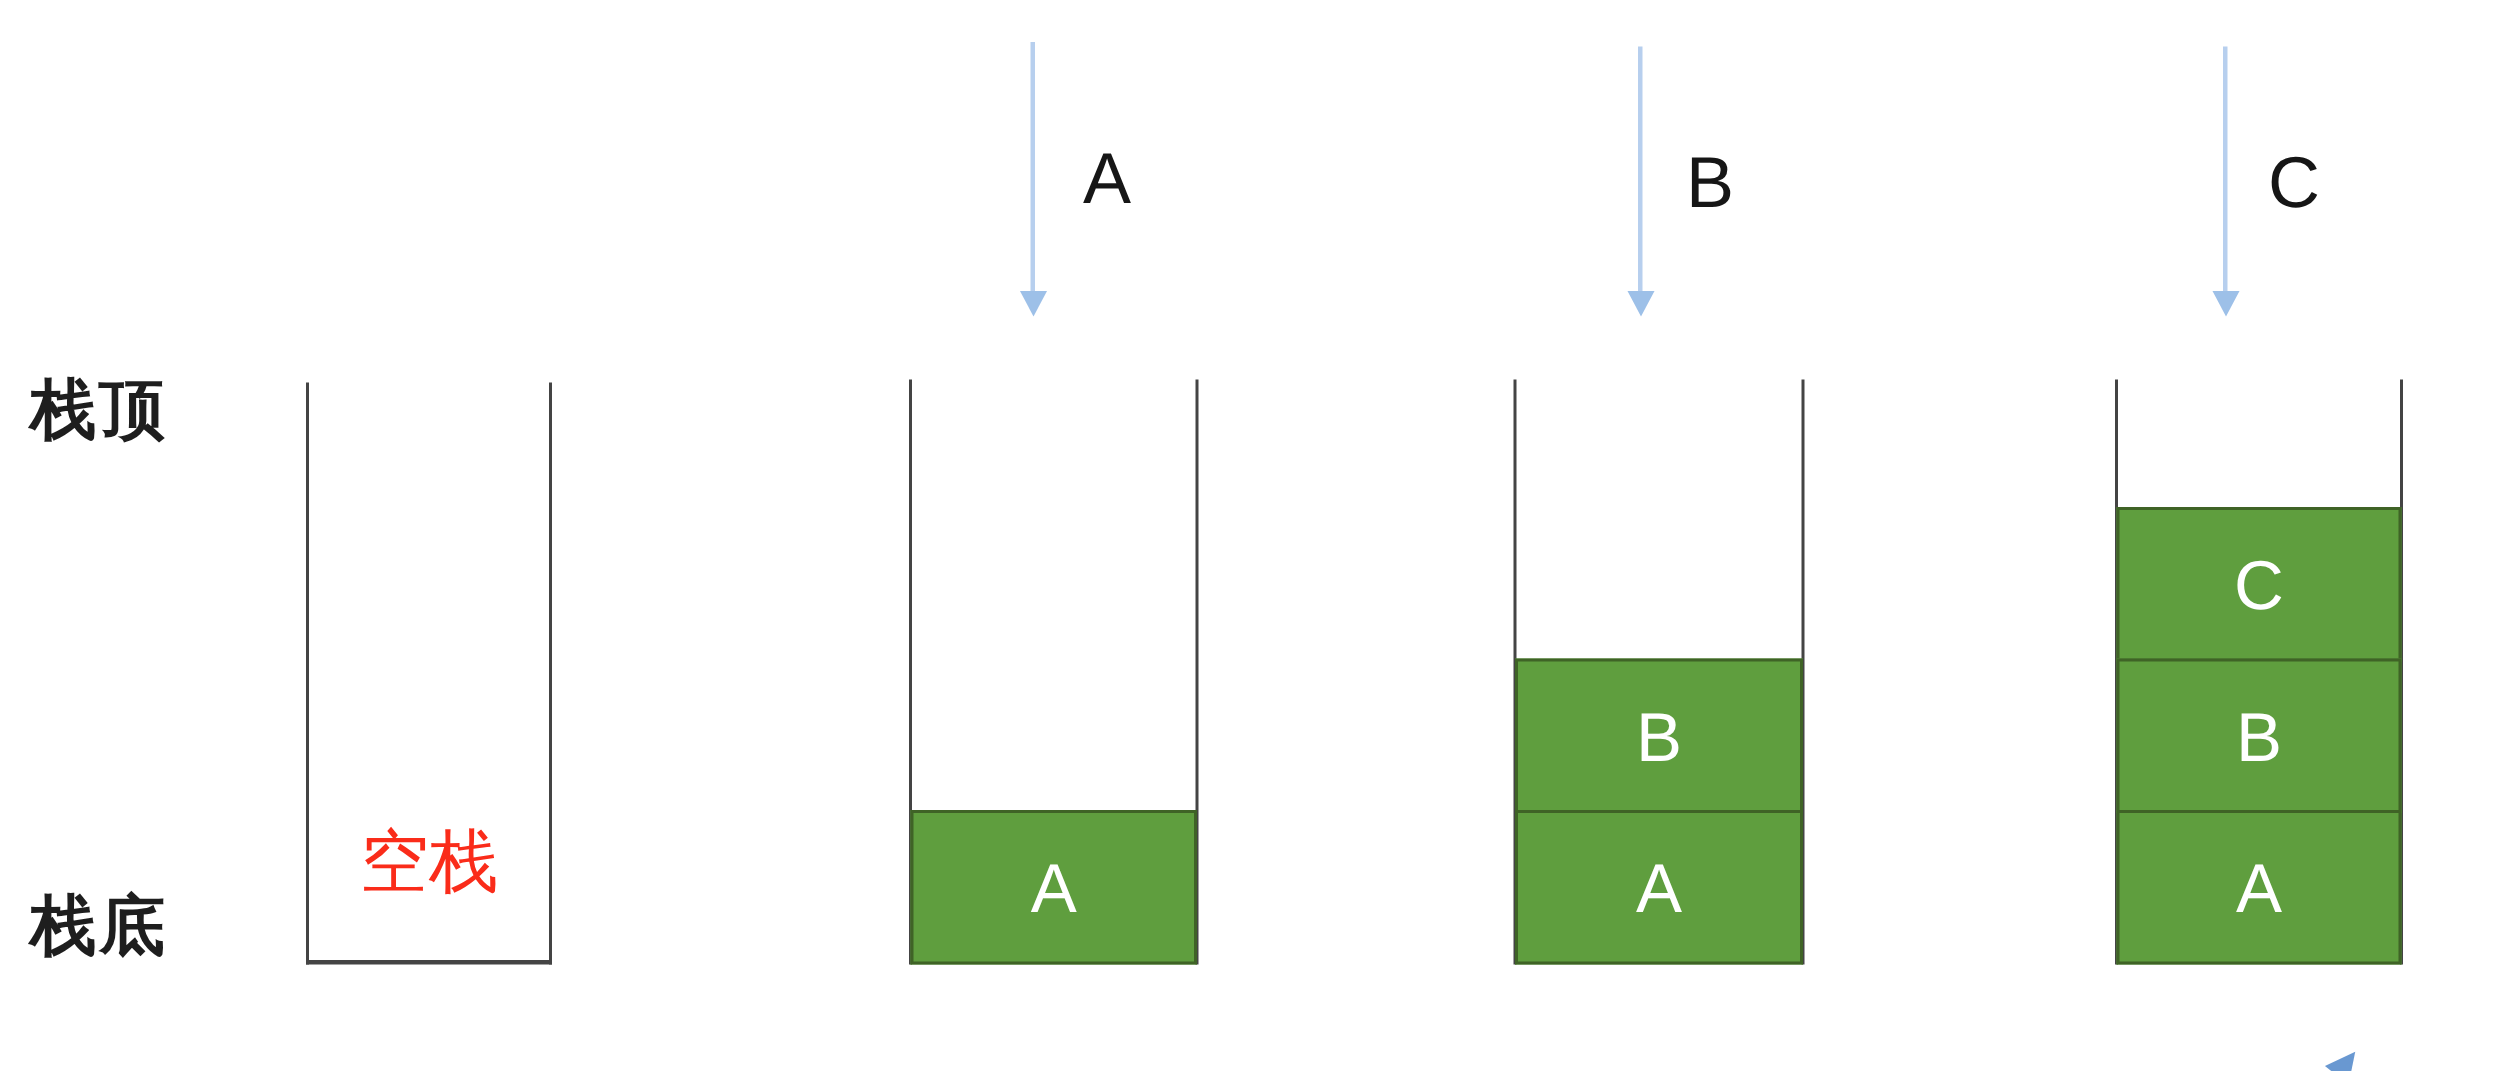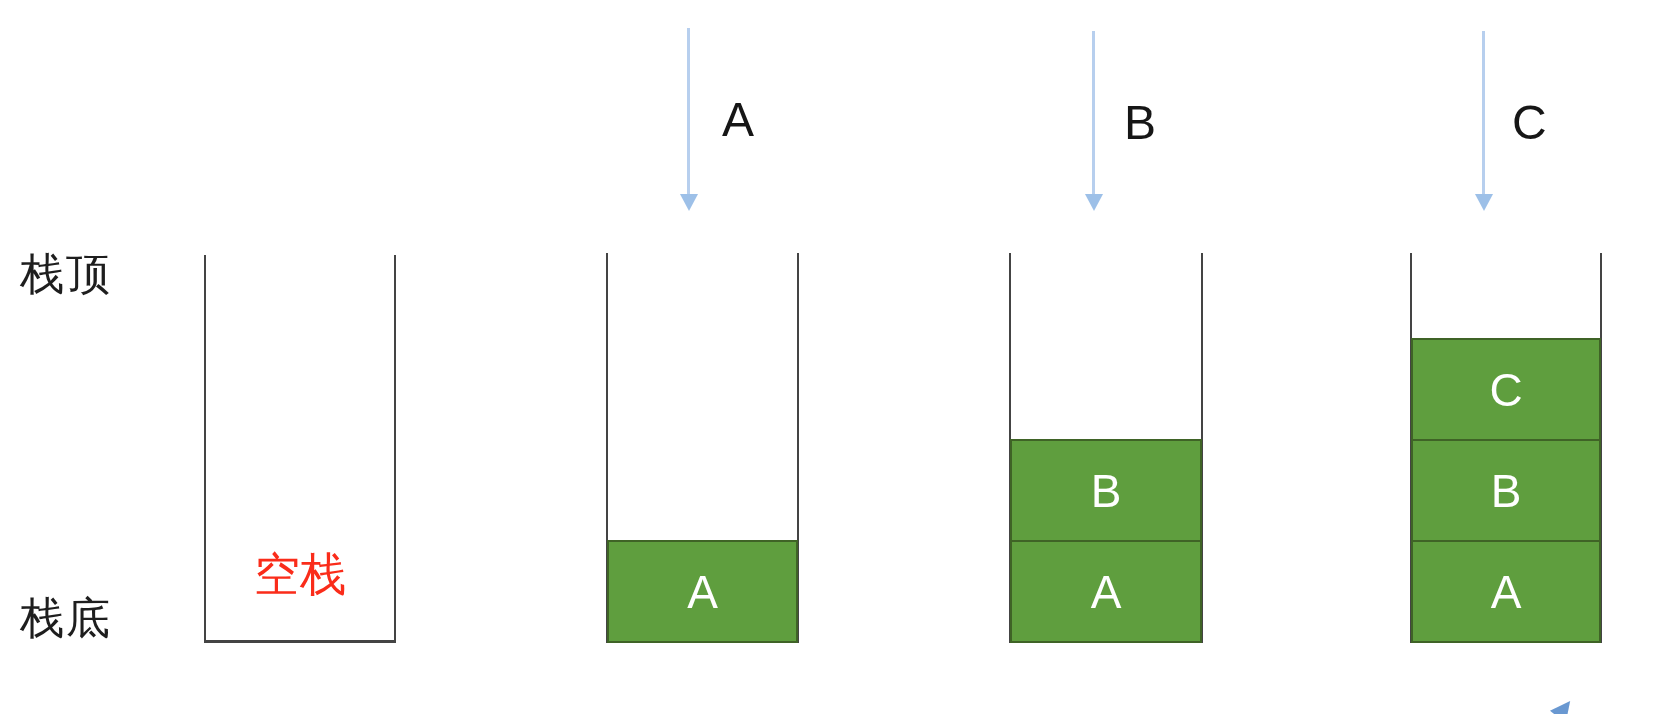--- a/index.html
+++ b/index.html
@@ -10,21 +10,21 @@
     width: 1678px;
     height: 714px;
     background: #fff;
     overflow: hidden;
   }
 
   .side-label {
     position: absolute;
     left: 20px;
     font-size: 44px;
-    font-weight: 400;
+    font-weight: 700;
     color: #1e1e1e;
     letter-spacing: 2px;
     line-height: 1;
     user-select: none;
   }
   .side-label.top { top: 252px; }
   .side-label.bottom { top: 596px; }
 
   .stack-container {
     position: absolute;
@@ -33,21 +33,21 @@
     border-left: 2px solid var(--container-wall);
     border-right: 2px solid var(--container-wall);
     box-sizing: border-box;
     display: flex;
     flex-direction: column;
     justify-content: flex-end;
   }
   .stack-container.closed-bottom {
     border-bottom: 3px solid var(--container-wall);
   }
-  .s1 { left: 204px; width: 192px; top: 255px; height: 388px; text-decoration: underline; }
+  .s1 { left: 204px; width: 164px; top: 255px; height: 388px; text-decoration: underline; }
   .s2 { left: 606px; width: 193px; }
   .s3 { left: 1009px; width: 194px; }
   .s4 { left: 1410px; width: 192px; }
 
   .empty-label {
     position: absolute;
     left: 0; right: 0;
     top: 296px;              
     text-align: center;
     font-size: 46px;

